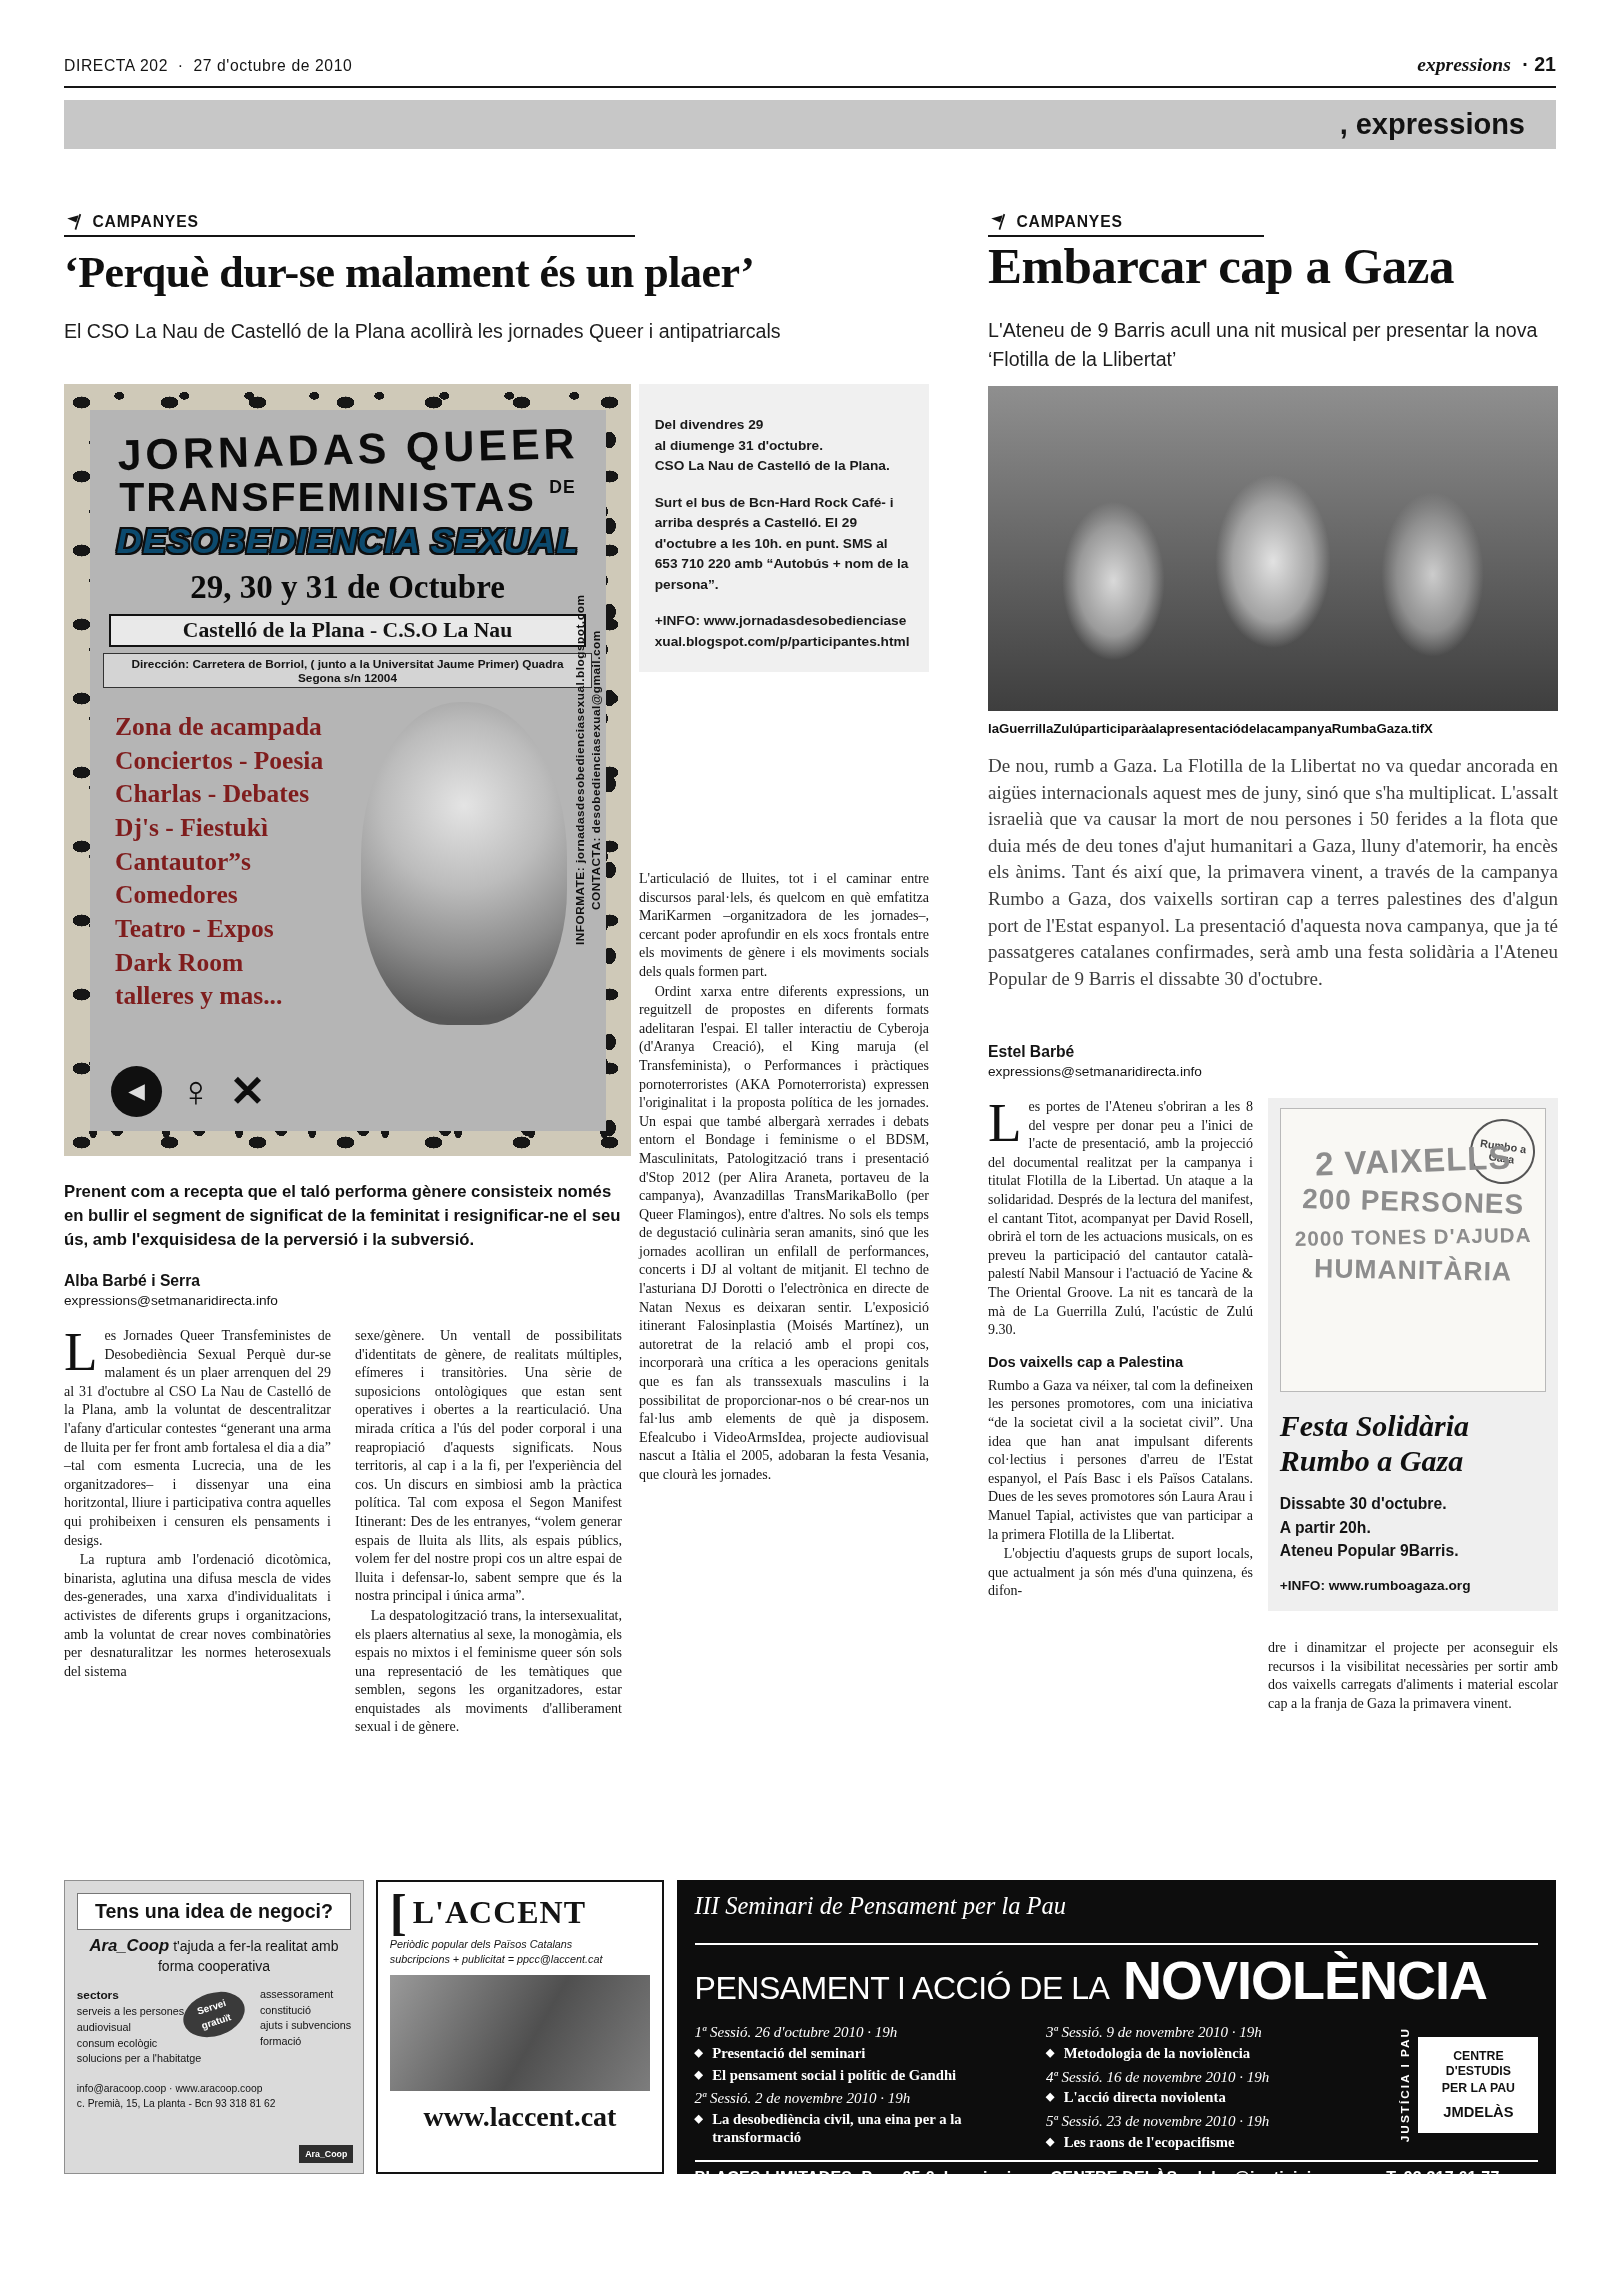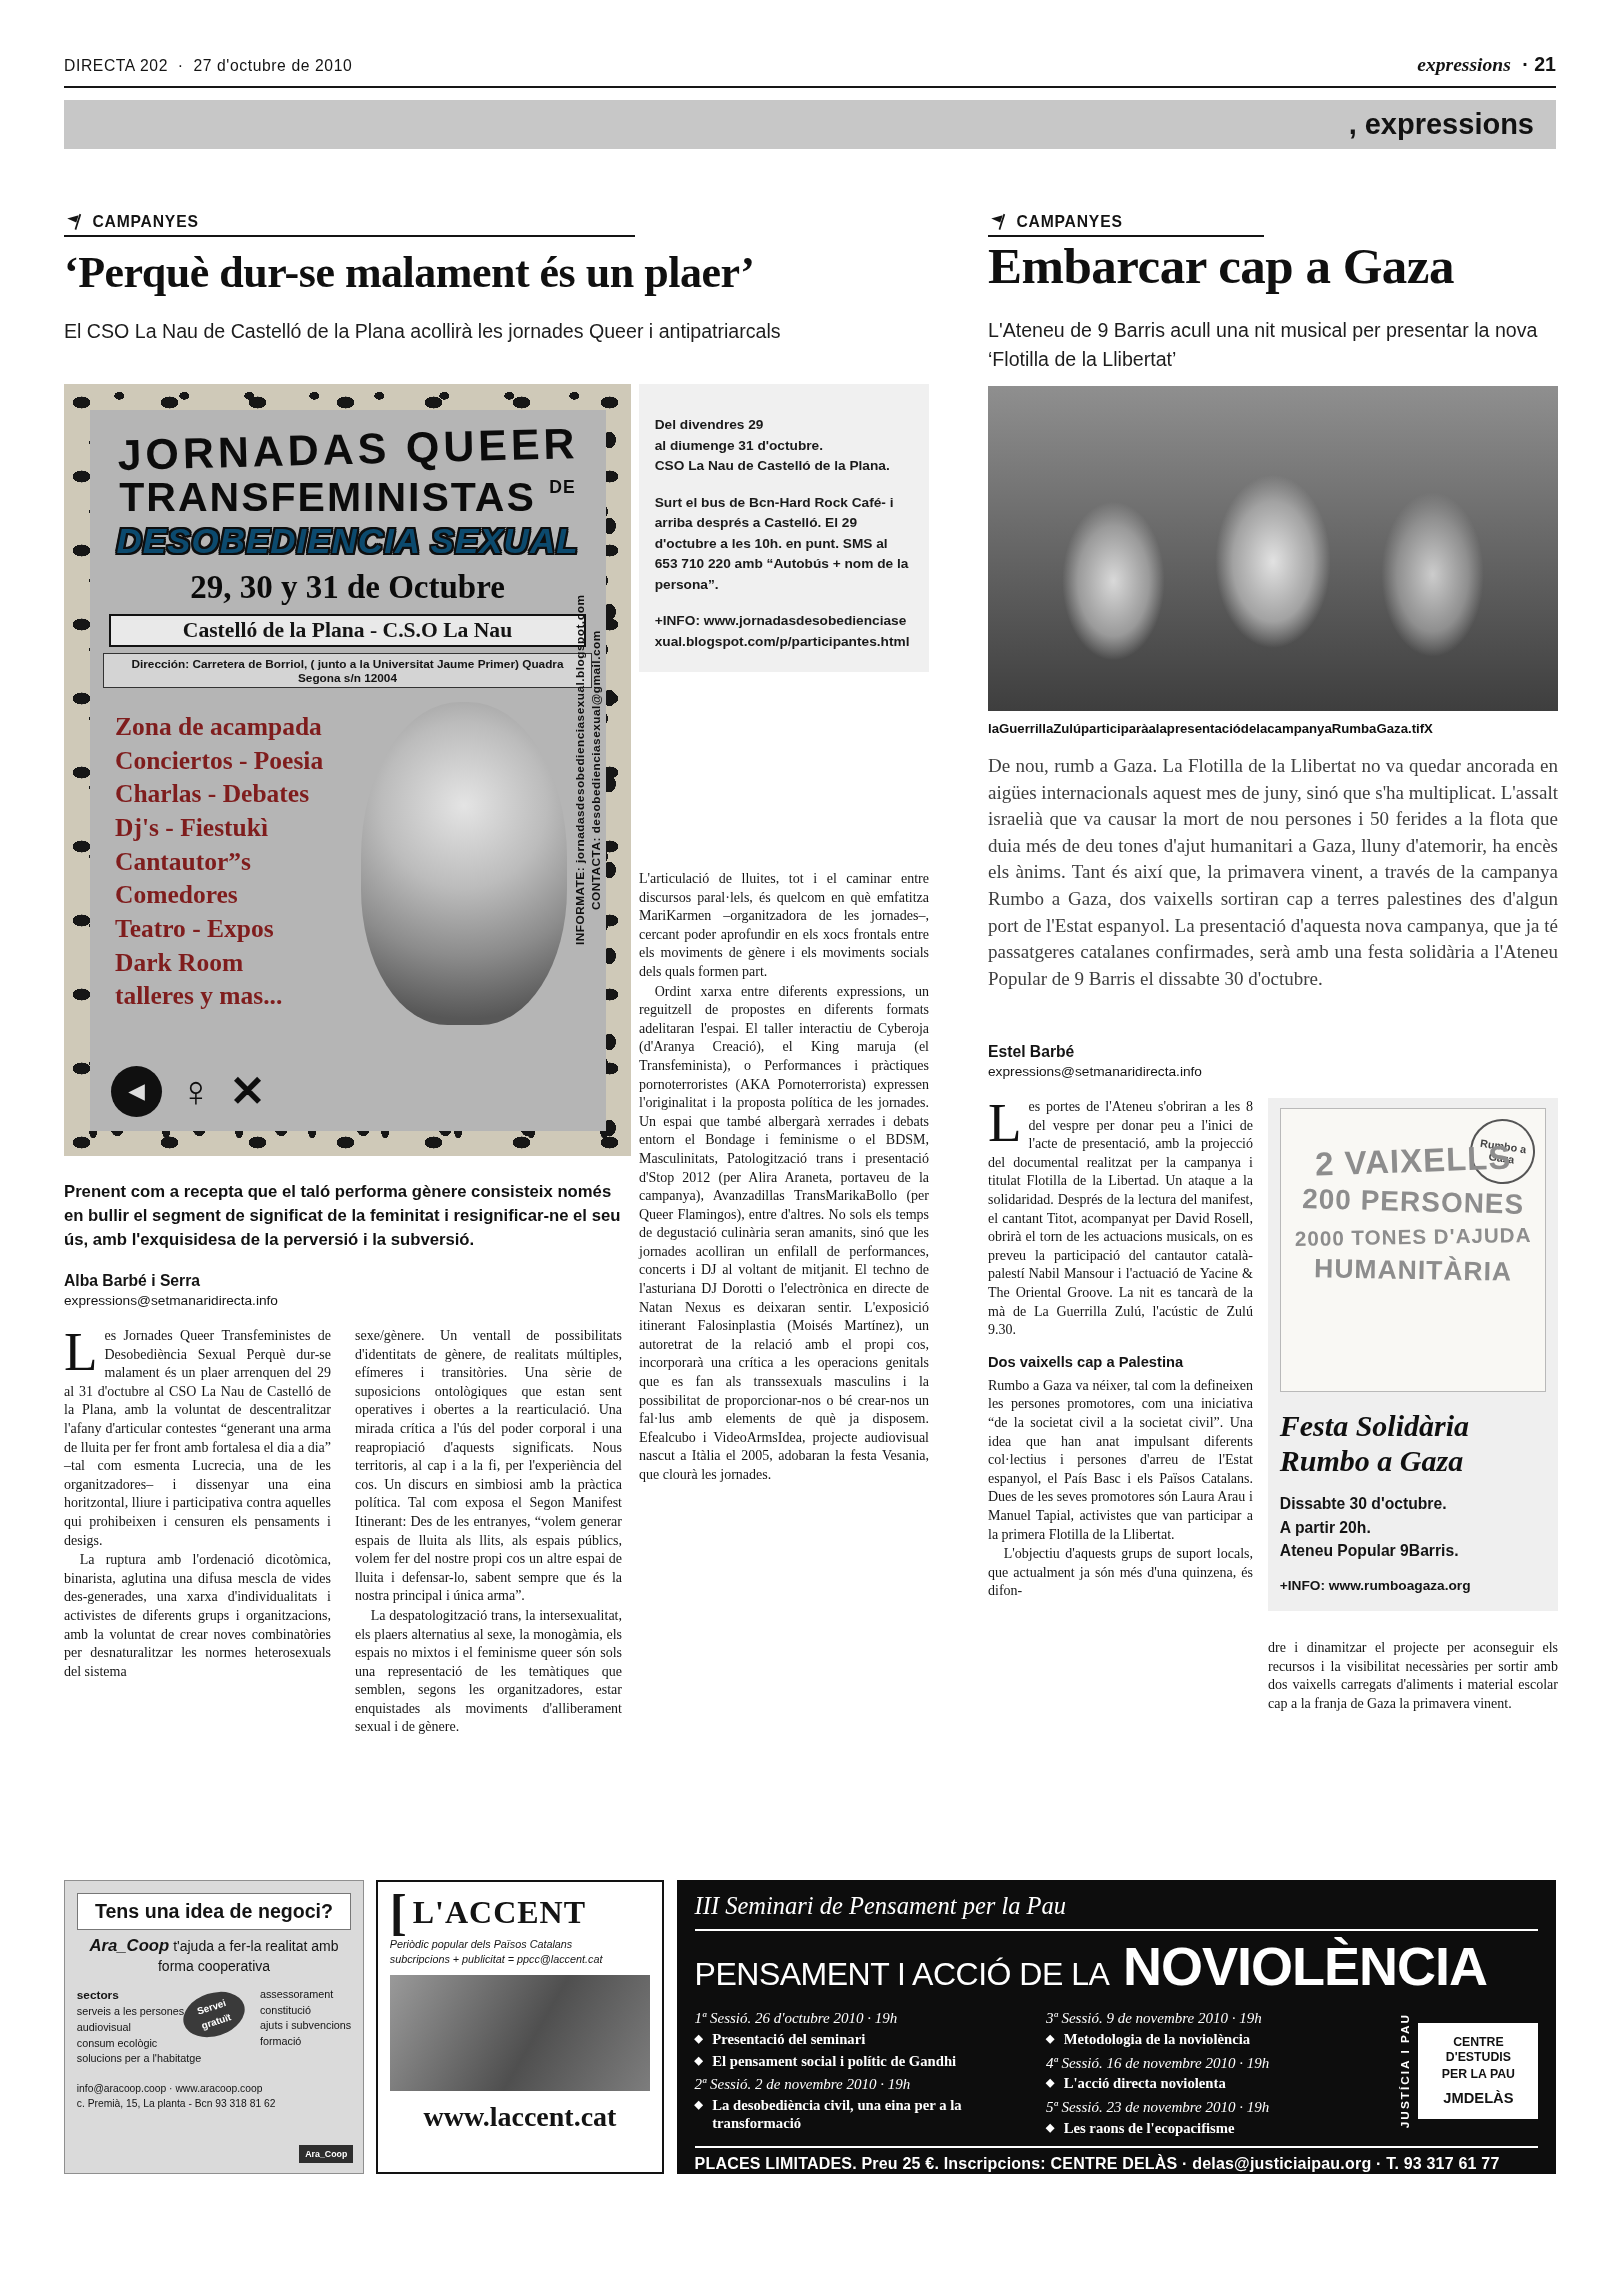--- a/index.html
+++ b/index.html
@@ -9,21 +9,21 @@
 
   
   .masthead{position:absolute;left:64px;right:64px;top:53px;display:flex;justify-content:space-between;align-items:baseline;}
   .mh-left{font-size:15.7px;letter-spacing:0.6px;}
   .mh-left .sep{margin:0 9.8px;}
   .mh-right{font-size:19.6px;font-weight:bold;}
   .mh-section{font-family:"Liberation Serif",serif;font-style:italic;}
   .mh-page{margin-left:5.9px;}
   .mh-rule{position:absolute;left:64px;right:64px;top:86px;height:2px;background:#161616;}
   .banner{position:absolute;left:64px;right:64px;top:100px;height:49px;background:#c7c7c7;
-          text-align:right;font-size:29px;font-weight:bold;line-height:49px;padding-right:22px;color:#121212;}
+          text-align:right;font-size:29px;font-weight:bold;line-height:49px;padding-right:31px;color:#121212;}
 
   
   .kicker{position:absolute;top:208px;height:29px;border-bottom:2.9px solid #141414;
           display:flex;align-items:center;gap:8.8px;font-weight:bold;font-size:15.7px;letter-spacing:0.8px;}
   .kicker-left{left:64px;width:571px;}
   .kicker-right{left:988px;width:276px;}
 
   
   .headline-left{position:absolute;left:64px;top:247px;width:872px;font-family:"Liberation Serif",serif;
                  font-size:44px;font-weight:600;letter-spacing:-0.5px;color:#101010;}
@@ -126,21 +126,21 @@
 
   .ad-laccent{left:376px;width:288px;background:#fff;border:2px solid #121212;padding:9.8px 11.8px;}
   .la-top{display:flex;align-items:flex-start;gap:5.9px;}
   .la-bracket{font-family:"Liberation Serif",serif;font-size:51px;line-height:41px;font-weight:bold;}
   .la-name{font-family:"Liberation Serif",serif;font-size:32px;font-weight:bold;letter-spacing:1px;line-height:41px;}
   .la-subs{font-size:10.8px;font-style:italic;line-height:1.4;margin-top:3.9px;}
   .la-press{height:116px;margin-top:7.8px;background:linear-gradient(120deg,#9a9a9a,#4f4f4f 55%,#7d7d7d);}
   .la-url{text-align:center;font-family:"Liberation Serif",serif;font-size:28px;font-weight:bold;margin-top:9.8px;}
 
   .ad-seminar{left:677px;width:879px;background:#0d0d0d;color:#fff;padding:11.8px 17.6px 9.8px;}
-  .sem-title{font-family:"Liberation Serif",serif;font-style:italic;font-size:24.5px;border-bottom:2px solid #fff;padding-bottom:9px;}
+  .sem-title{font-family:"Liberation Serif",serif;font-style:italic;font-size:24.5px;border-bottom:2px solid #fff;padding-bottom:23px;}
   .sem-big{display:flex;align-items:baseline;gap:13.7px;margin-top:3.9px;}
   .sem-big1{font-size:32px;letter-spacing:-0.5px;}
   .sem-big2{font-size:54px;font-weight:900;letter-spacing:-1px;}
   .sem-body{display:flex;gap:21.6px;margin-top:7.8px;}
   .sem-col{flex:1;}
   .sem-session{font-family:"Liberation Serif",serif;font-style:italic;font-size:15px;margin-top:5.9px;}
   .sem-point{font-family:"Liberation Serif",serif;font-weight:bold;font-size:14.7px;padding-left:17.6px;position:relative;margin-top:2.9px;line-height:1.25;}
   .sem-point::before{content:"◆";position:absolute;left:0;top:2px;font-size:10.8px;}
   .sem-org{display:flex;align-items:center;gap:6.9px;}
   .sem-org-vert{writing-mode:vertical-rl;transform:rotate(180deg);font-size:11.8px;font-weight:bold;letter-spacing:2px;color:#fff;}

